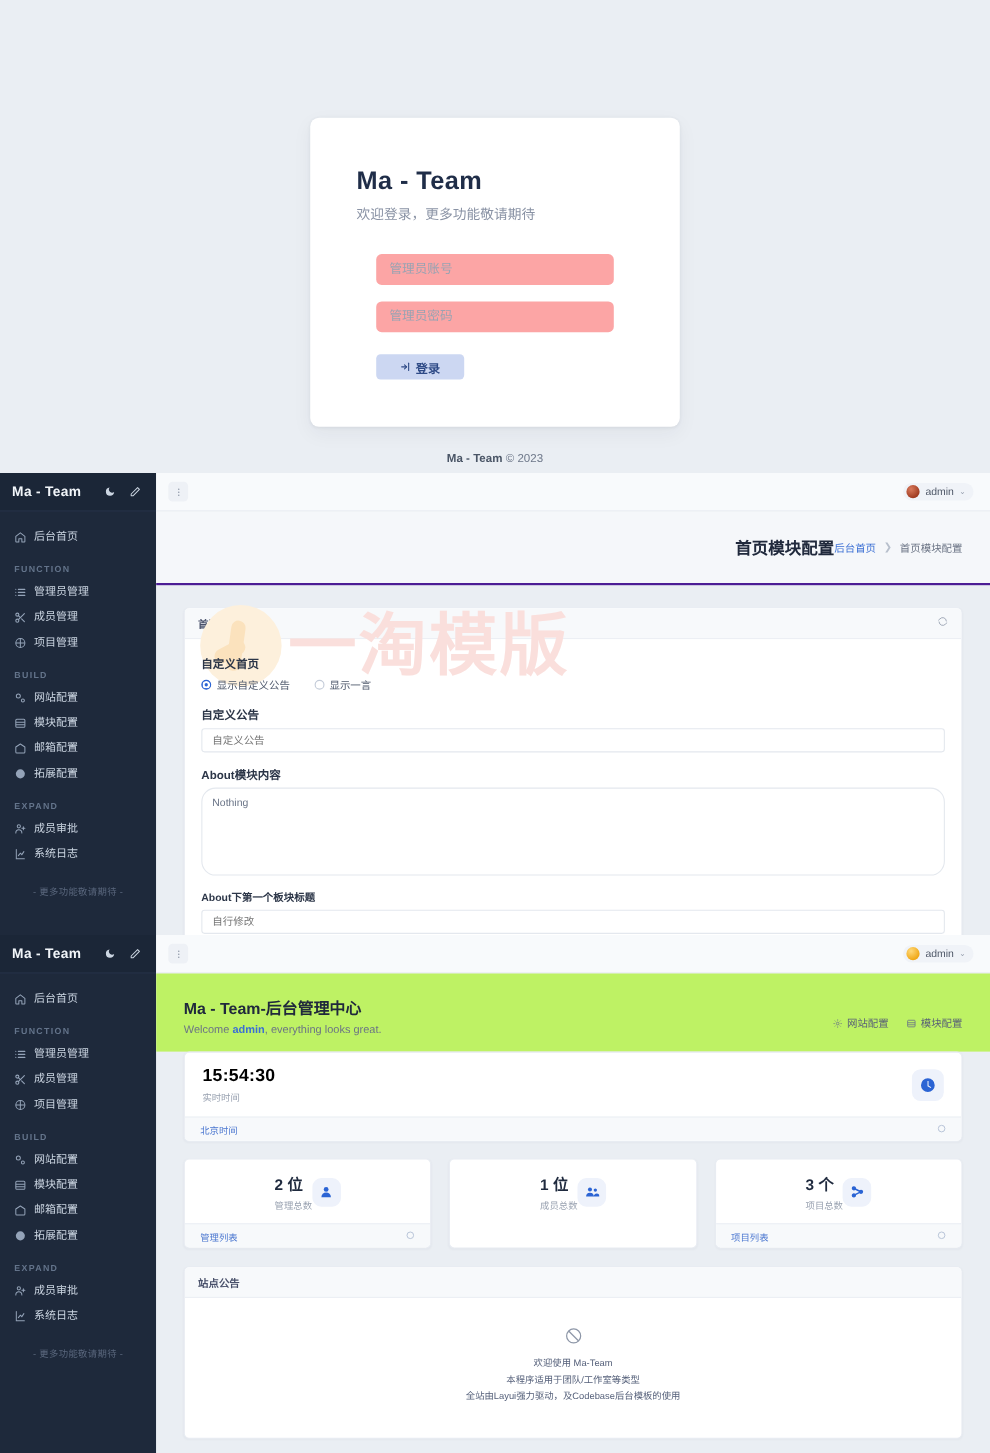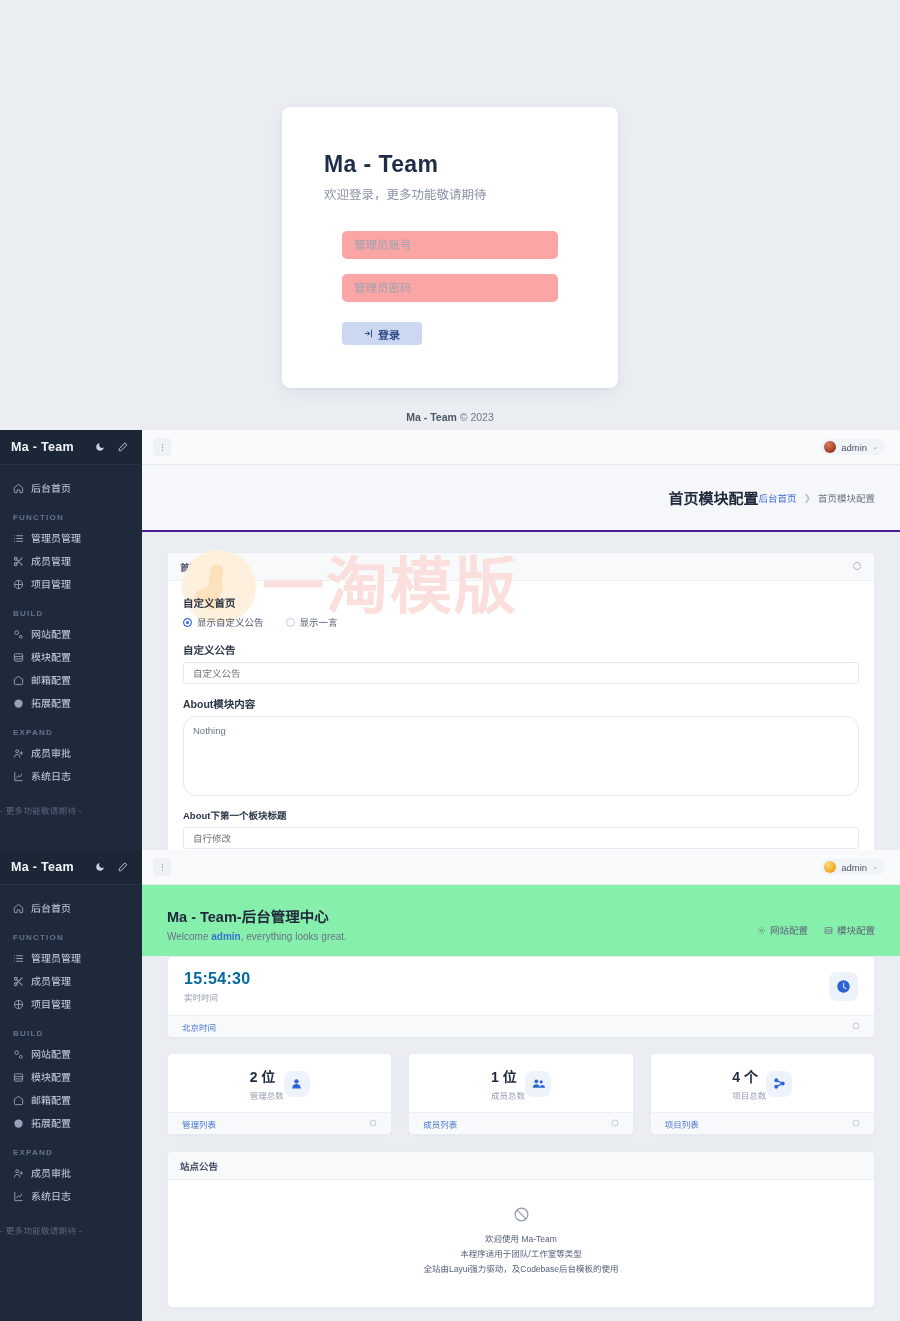--- a/index.html
+++ b/index.html
@@ -99,21 +99,21 @@
     font-size: 10px; color: #cbd5e1; cursor: pointer;
     line-height: 1;
   }
   .sb-ico {
     width: 11px; height: 11px; flex: 0 0 11px;
     display: flex; align-items: center; justify-content: center;
     color: #94a3b8;
   }
   .sb-ico svg { display: block; width: 11px; height: 11px; }
   .sb-more {
-    text-align: left; font-size: 8.5px; color: #5b6urple;
+    text-align: center; font-size: 8.5px; color: #5b6urple;
     color: #5a677d; padding: 16px 0 10px 0; letter-spacing: .3px;
   }
 
   .content { flex: 1; min-width: 0; background: #eaeef3; position: relative; }
   .topbar {
     height: 35px; background: #f8fafc;
     border-bottom: 1px solid #e6eaf0;
     display: flex; align-items: center; justify-content: space-between;
     padding: 0 15px 0 11px;
   }
@@ -215,41 +215,41 @@
     background: #fbe2bd; transform: rotate(-28deg);
   }
   .wm-text {
     font-size: 62px; font-weight: bold; color: #fadfdc;
     letter-spacing: 2px; line-height: 1;
     font-family: "DejaVu Sans", sans-serif;
   }
 
   
   .dash-head {
-    background: #86efac;
+    background: #bef264;
     padding: 20px 25px 14px 25px;
     display: flex; align-items: flex-start; justify-content: space-between;
   }
   .dash-title { font-size: 14.5px; font-weight: bold; color: #20293c; margin: 0 0 5px 0; }
   .dash-sub { font-size: 10px; color: #6b7485; margin: 0; }
   .dash-sub a { color: #3b6fd4; text-decoration: none; font-weight: bold; }
   .dash-actions { display: flex; gap: 16px; padding-top: 18px; }
   .dash-action {
     display: flex; align-items: center; gap: 4px;
     font-size: 9.5px; color: #5a6376; cursor: pointer;
   }
   .dash-action .ic { color: #6b7485; display: flex; }
   .dash-body { padding: 0 25px 18px 25px; }
 
   .time-card { margin-bottom: 15px; }
   .tc-main {
     padding: 13px 16px 12px 16px;
     display: flex; align-items: center; justify-content: space-between;
   }
-  .tc-num { font-size: 16px; font-weight: bold; color: #0369a1; margin: 0 12px 3px 0; letter-spacing: .3px; }
+  .tc-num { font-size: 16px; font-weight: bold; color: #000000; margin: 0 12px 3px 0; letter-spacing: .3px; }
   .tc-lab { font-size: 8.5px; color: #98a1b0; margin: 0; }
   .tc-ico {
     width: 29px; height: 29px; border-radius: 8px;
     background: #eef2fb; display: flex; align-items: center; justify-content: center;
     color: #2b64d4;
   }
   .card-foot {
     height: 22px; background: #f7f9fb; border-top: 1px solid #eceff4;
     display: flex; align-items: center; justify-content: space-between;
     padding: 0 14px;
@@ -707,32 +707,26 @@
               </div>
               <div class="sc-ico">
                 <svg width="13" height="13" viewBox="0 0 24 24" fill="currentColor">
                     <circle cx="8" cy="8" r="3.4"></circle>
                     <circle cx="17" cy="9" r="2.8"></circle>
                     <path d="M1.5 20a6.5 6.5 0 0 1 13 0z"></path>
                     <path d="M14 20a5.3 5.3 0 0 1 9.2-3.6c.6.9.8 2.3.8 3.6z"></path>
                   </svg>
               </div>
             </div>
-            <div class="card-foot">
-              <a>成员列表</a>
-              <span class="circ"><svg width="8" height="8" viewBox="0 0 24 24" fill="none" stroke="currentColor" stroke-width="2.6">
-                    <circle cx="12" cy="12" r="9"></circle>
-                  </svg></span>
-            </div>
           </div>
 
           <div class="card stat-card">
             <div class="sc-main">
               <div>
-                <p class="sc-num">4 个</p>
+                <p class="sc-num">3 个</p>
                 <p class="sc-lab">项目总数</p>
               </div>
               <div class="sc-ico">
                 <svg width="13" height="13" viewBox="0 0 24 24" fill="none" stroke="currentColor" stroke-width="2.4" stroke-linecap="round">
                     <circle cx="6" cy="6" r="2.4" fill="currentColor"></circle>
                     <circle cx="18" cy="12" r="2.4" fill="currentColor"></circle>
                     <circle cx="6" cy="18" r="2.4" fill="currentColor"></circle>
                     <path d="M8.2 7.2L15.8 11M15.8 13L8.2 16.8"></path>
                   </svg>
               </div>

